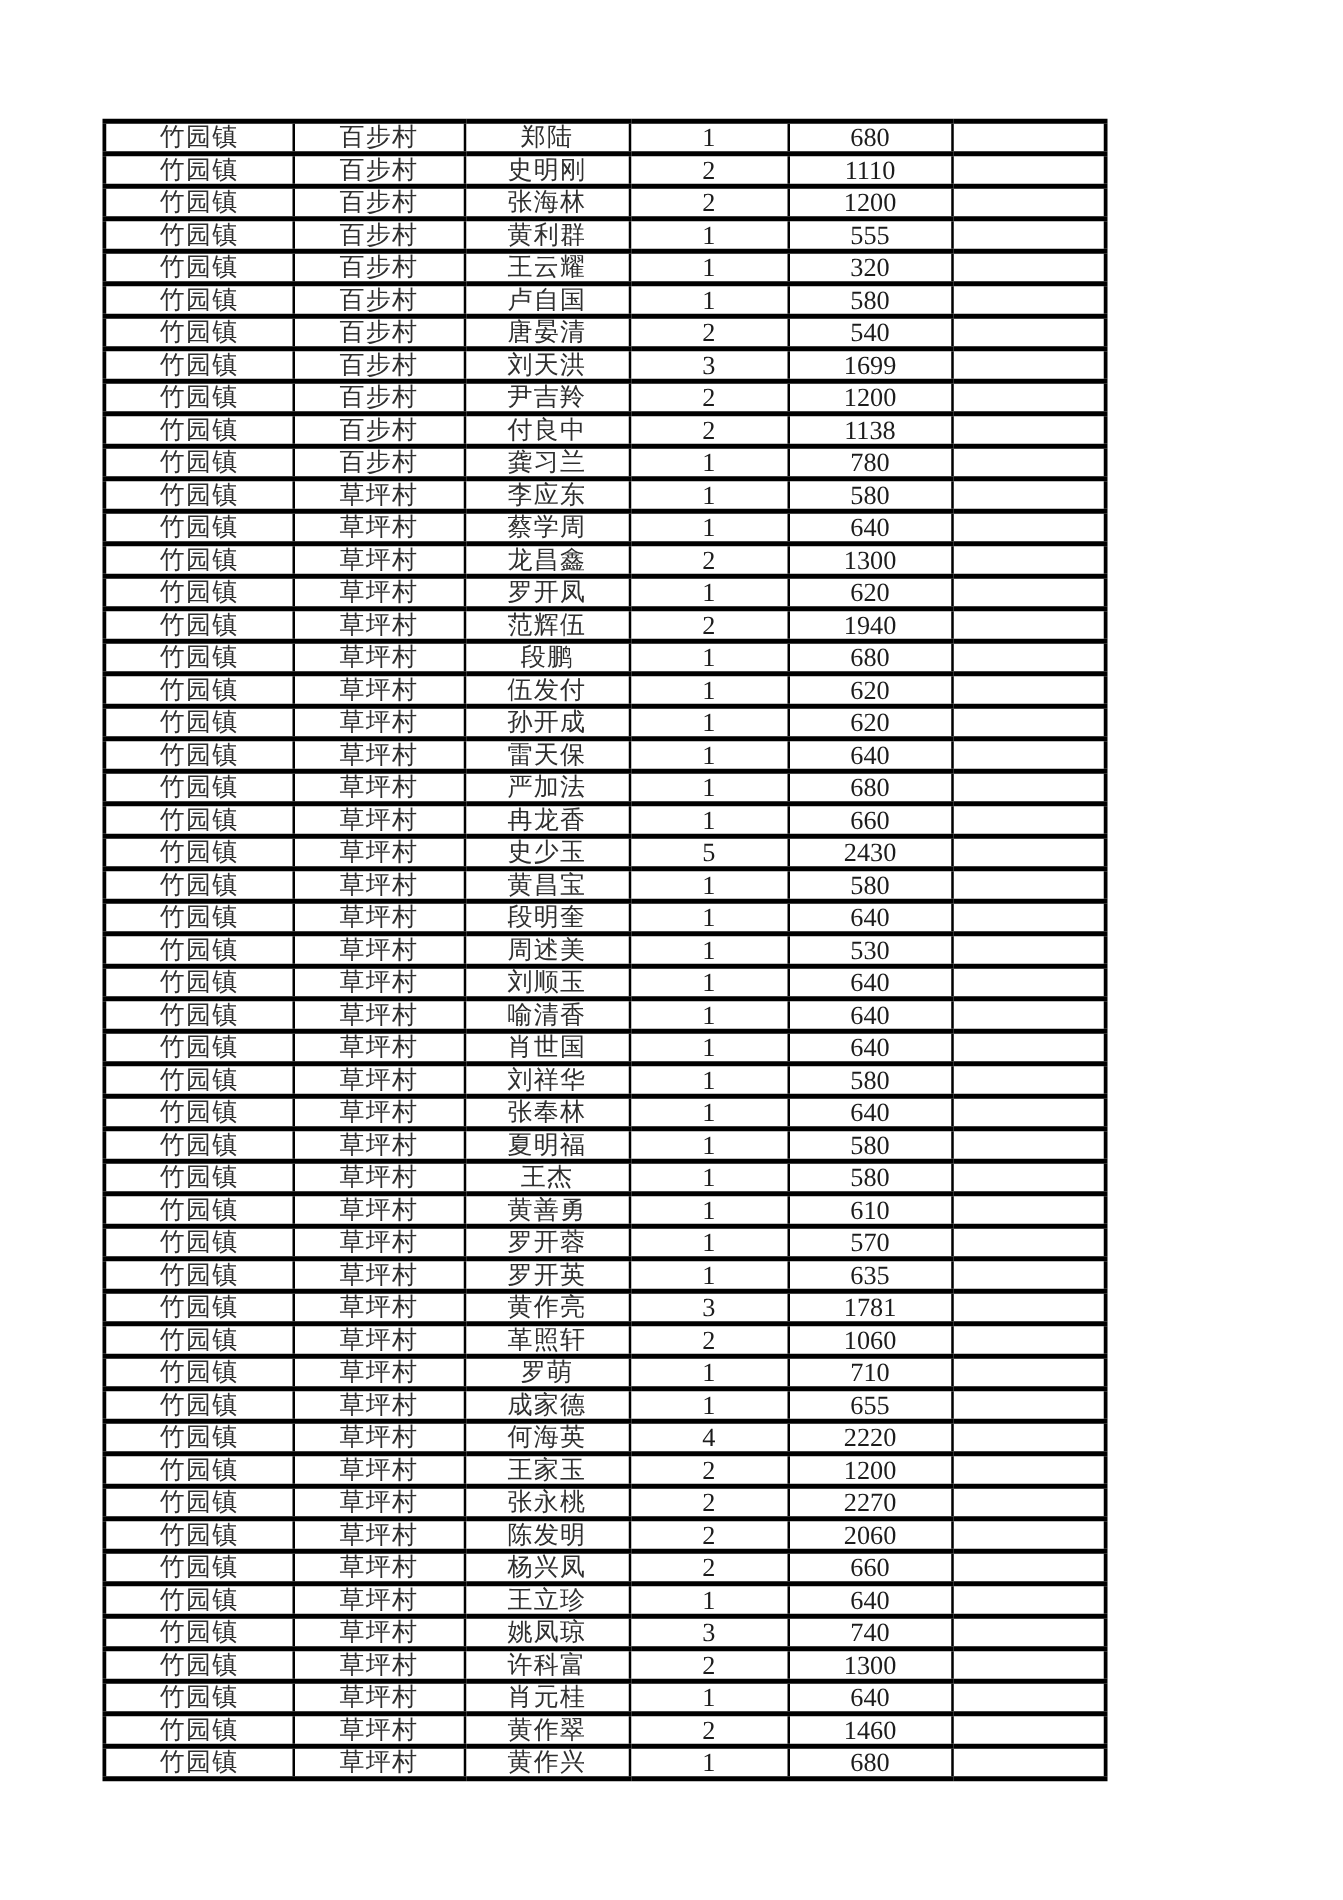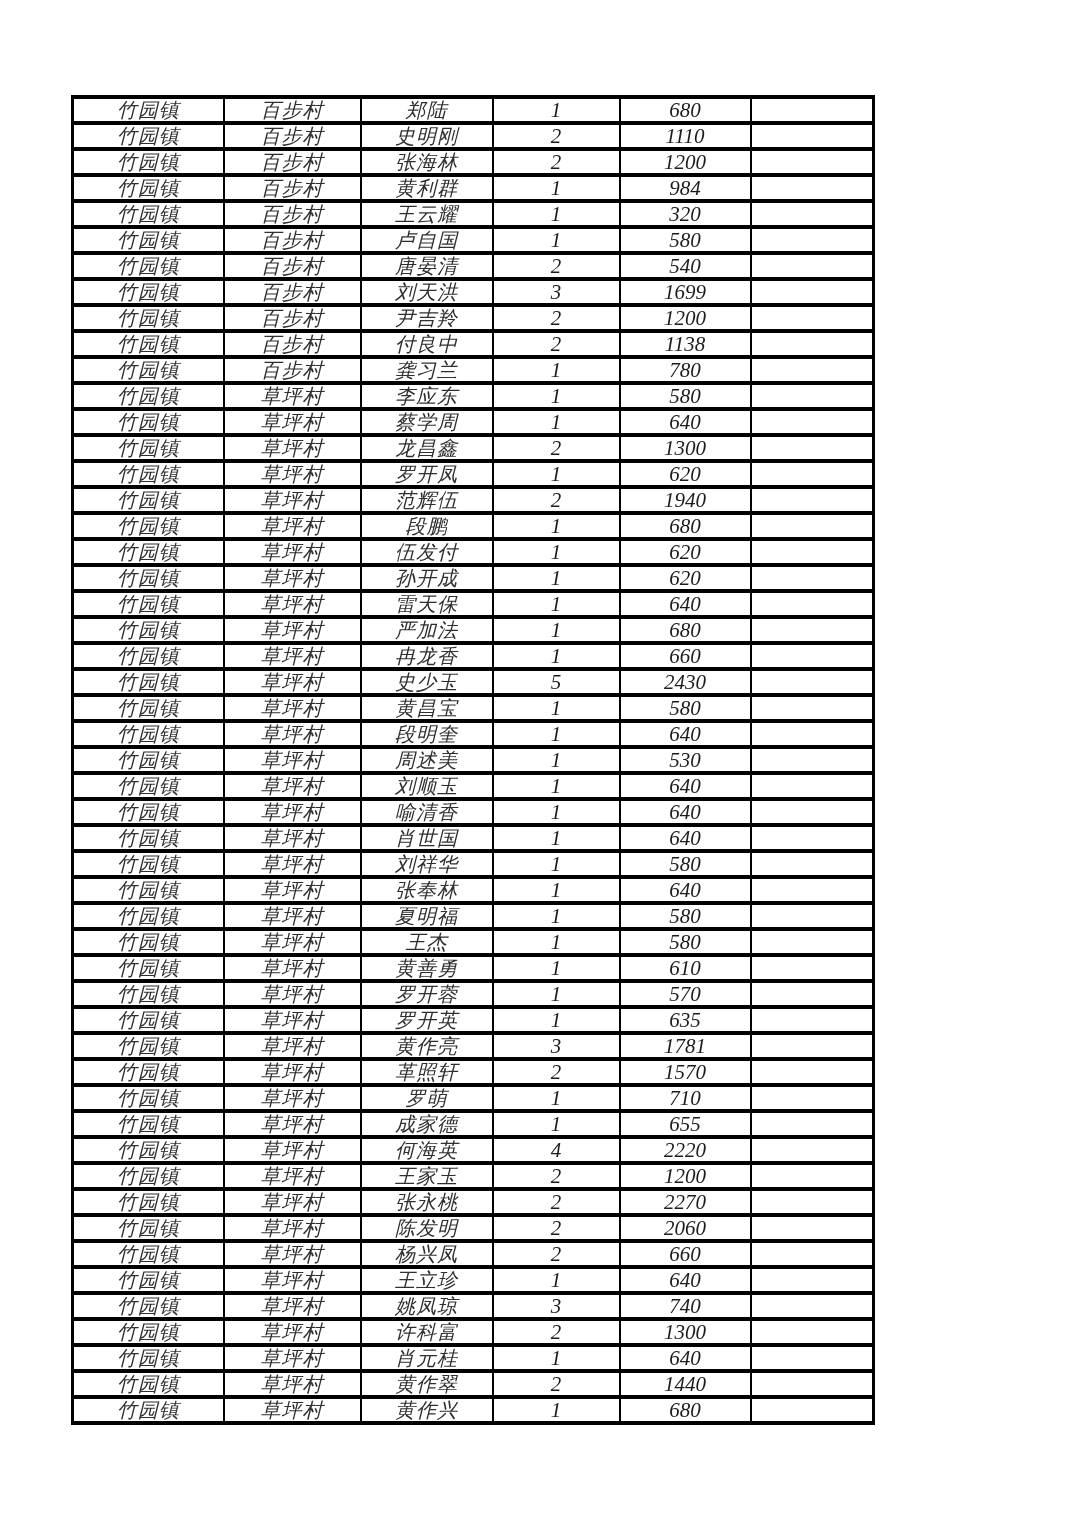--- a/index.html
+++ b/index.html
@@ -9,23 +9,22 @@
   }
   body {
     width: 1074px;
     height: 1520px;
     position: relative;
     font-family: "Liberation Serif", "DejaVu Serif", serif;
     overflow: hidden;
   }
   .sheet {
     position: absolute;
-    left: 71px;
+    left: 82px;
     top: 95px;
-    font-style: italic;
   }
   table.grid {
     border-collapse: collapse;
     table-layout: fixed;
     border: 3px solid #000;
   }
   table.grid td {
     border-left: 2px solid #000;
     border-right: 2px solid #000;
     border-top: 4px solid #000;
@@ -91,21 +90,21 @@
           <td class="cjk">张海林</td>
           <td class="num">2</td>
           <td class="num">1200</td>
           <td class="num"></td>
         </tr>
         <tr>
           <td class="cjk">竹园镇</td>
           <td class="cjk">百步村</td>
           <td class="cjk">黄利群</td>
           <td class="num">1</td>
-          <td class="num">984</td>
+          <td class="num">555</td>
           <td class="num"></td>
         </tr>
         <tr>
           <td class="cjk">竹园镇</td>
           <td class="cjk">百步村</td>
           <td class="cjk">王云耀</td>
           <td class="num">1</td>
           <td class="num">320</td>
           <td class="num"></td>
         </tr>
@@ -363,21 +362,21 @@
           <td class="cjk">黄作亮</td>
           <td class="num">3</td>
           <td class="num">1781</td>
           <td class="num"></td>
         </tr>
         <tr>
           <td class="cjk">竹园镇</td>
           <td class="cjk">草坪村</td>
           <td class="cjk">革照轩</td>
           <td class="num">2</td>
-          <td class="num">1570</td>
+          <td class="num">1060</td>
           <td class="num"></td>
         </tr>
         <tr>
           <td class="cjk">竹园镇</td>
           <td class="cjk">草坪村</td>
           <td class="cjk">罗萌</td>
           <td class="num">1</td>
           <td class="num">710</td>
           <td class="num"></td>
         </tr>
@@ -459,21 +458,21 @@
           <td class="cjk">肖元桂</td>
           <td class="num">1</td>
           <td class="num">640</td>
           <td class="num"></td>
         </tr>
         <tr>
           <td class="cjk">竹园镇</td>
           <td class="cjk">草坪村</td>
           <td class="cjk">黄作翠</td>
           <td class="num">2</td>
-          <td class="num">1440</td>
+          <td class="num">1460</td>
           <td class="num"></td>
         </tr>
         <tr>
           <td class="cjk">竹园镇</td>
           <td class="cjk">草坪村</td>
           <td class="cjk">黄作兴</td>
           <td class="num">1</td>
           <td class="num">680</td>
           <td class="num"></td>
         </tr>

